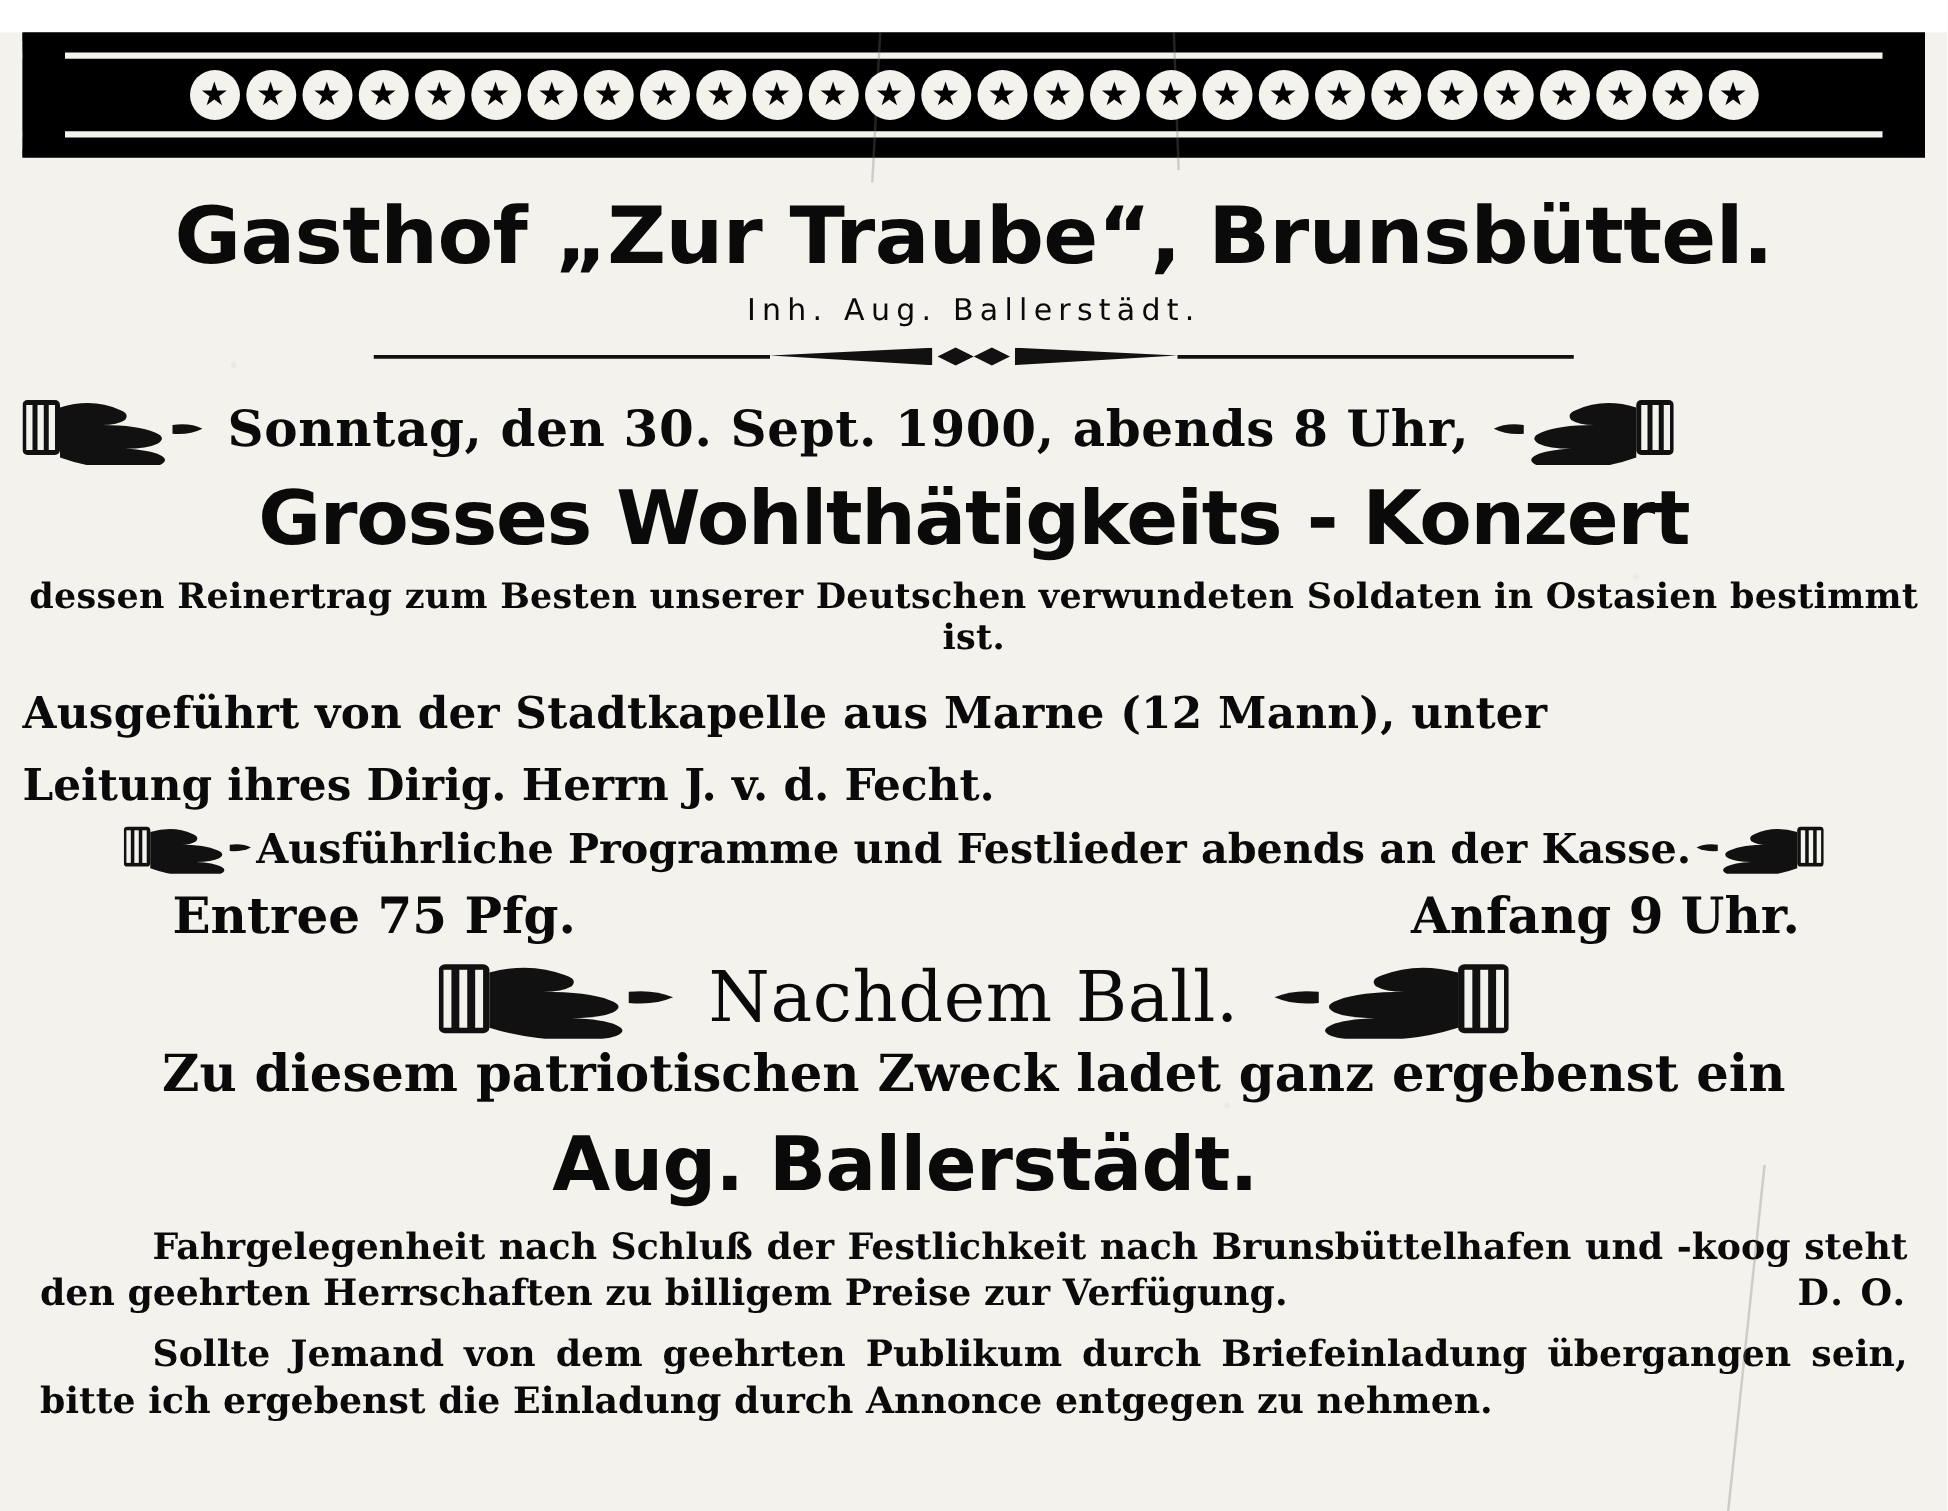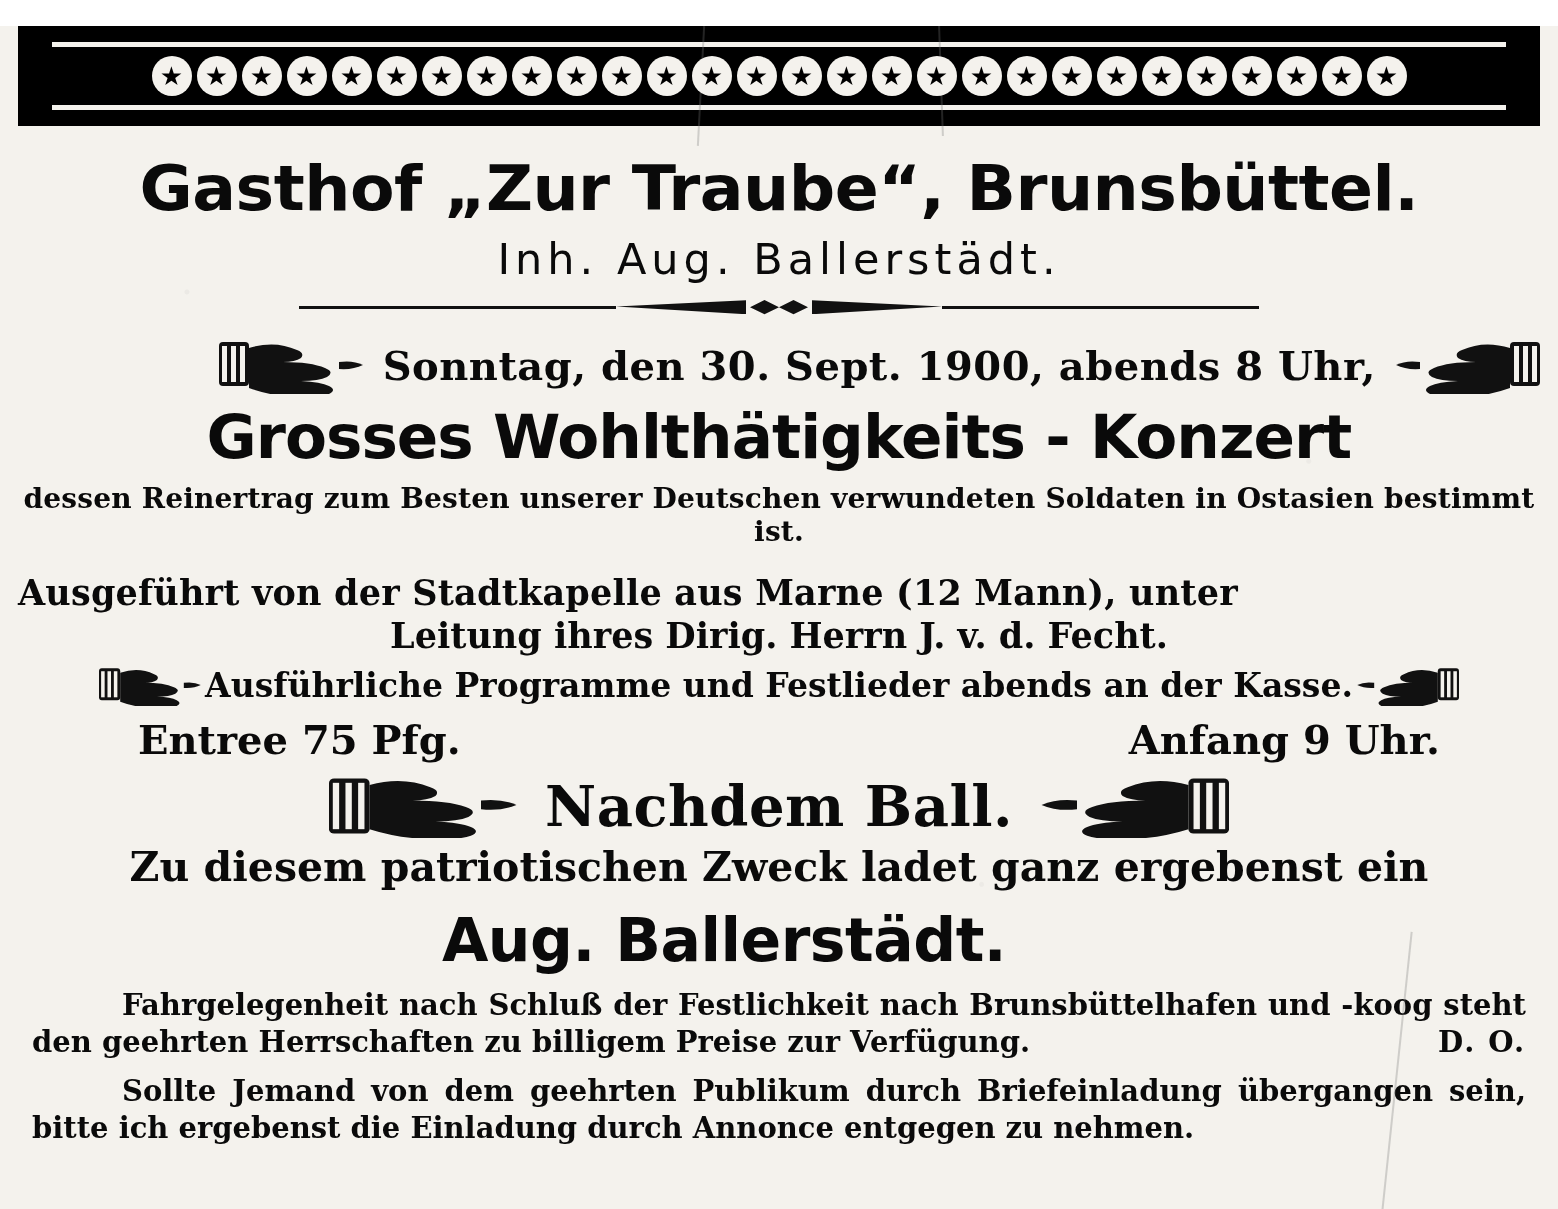--- a/index.html
+++ b/index.html
@@ -89,21 +89,21 @@
     font-weight: bold;
     font-size: 63px;
     letter-spacing: -0.5px;
     margin: 30px 0 0 0;
     line-height: 1.05;
     transform: scaleX(1.03);
   }
   .owner-line {
     text-align: center;
     font-family: "DejaVu Sans", sans-serif;
-    font-size: 43px;
+    font-size: 24px;
     letter-spacing: 5px;
     margin: 12px 0 0 0;
     font-weight: 500;
   }
 
   
   .ornament {
     display: flex;
     align-items: center;
     justify-content: center;
@@ -132,21 +132,21 @@
   }
 
   
   .frak {
     font-family: "DejaVu Serif", serif;
     font-weight: bold;
   }
   .row-hands {
     display: flex;
     align-items: center;
-    justify-content: flex-end;
+    justify-content: flex-start;
     gap: 14px;
     margin-top: 16px;
   }
   .date-line {
     font-size: 40px;
     font-weight: bold;
     letter-spacing: 0.5px;
     white-space: nowrap;
   }
   .hand {
@@ -171,24 +171,24 @@
     margin-top: 10px;
     letter-spacing: 0.2px;
   }
   .line-med {
     font-size: 35px;
     font-weight: bold;
     margin-top: 24px;
     letter-spacing: 0.2px;
   }
   .line-med2 {
-    text-align: center;
+    text-align: left;
     font-size: 35px;
     font-weight: bold;
-    margin-top: 2px;
+    margin-top: 17px;
   }
 
   .row-program {
     display: flex;
     align-items: center;
     justify-content: center;
     gap: 0;
     margin-top: 8px;
   }
   .program-text {
@@ -208,21 +208,21 @@
 
   .ball-row {
     display: flex;
     align-items: center;
     justify-content: center;
     gap: 26px;
     margin-top: 10px;
   }
   .ball-text {
     font-size: 56px;
-    font-weight: bold;
+    font-weight: normal;
     letter-spacing: 0.5px;
   }
 
   .invite-line {
     text-align: center;
     font-size: 41px;
     font-weight: bold;
     margin-top: 4px;
   }
 

